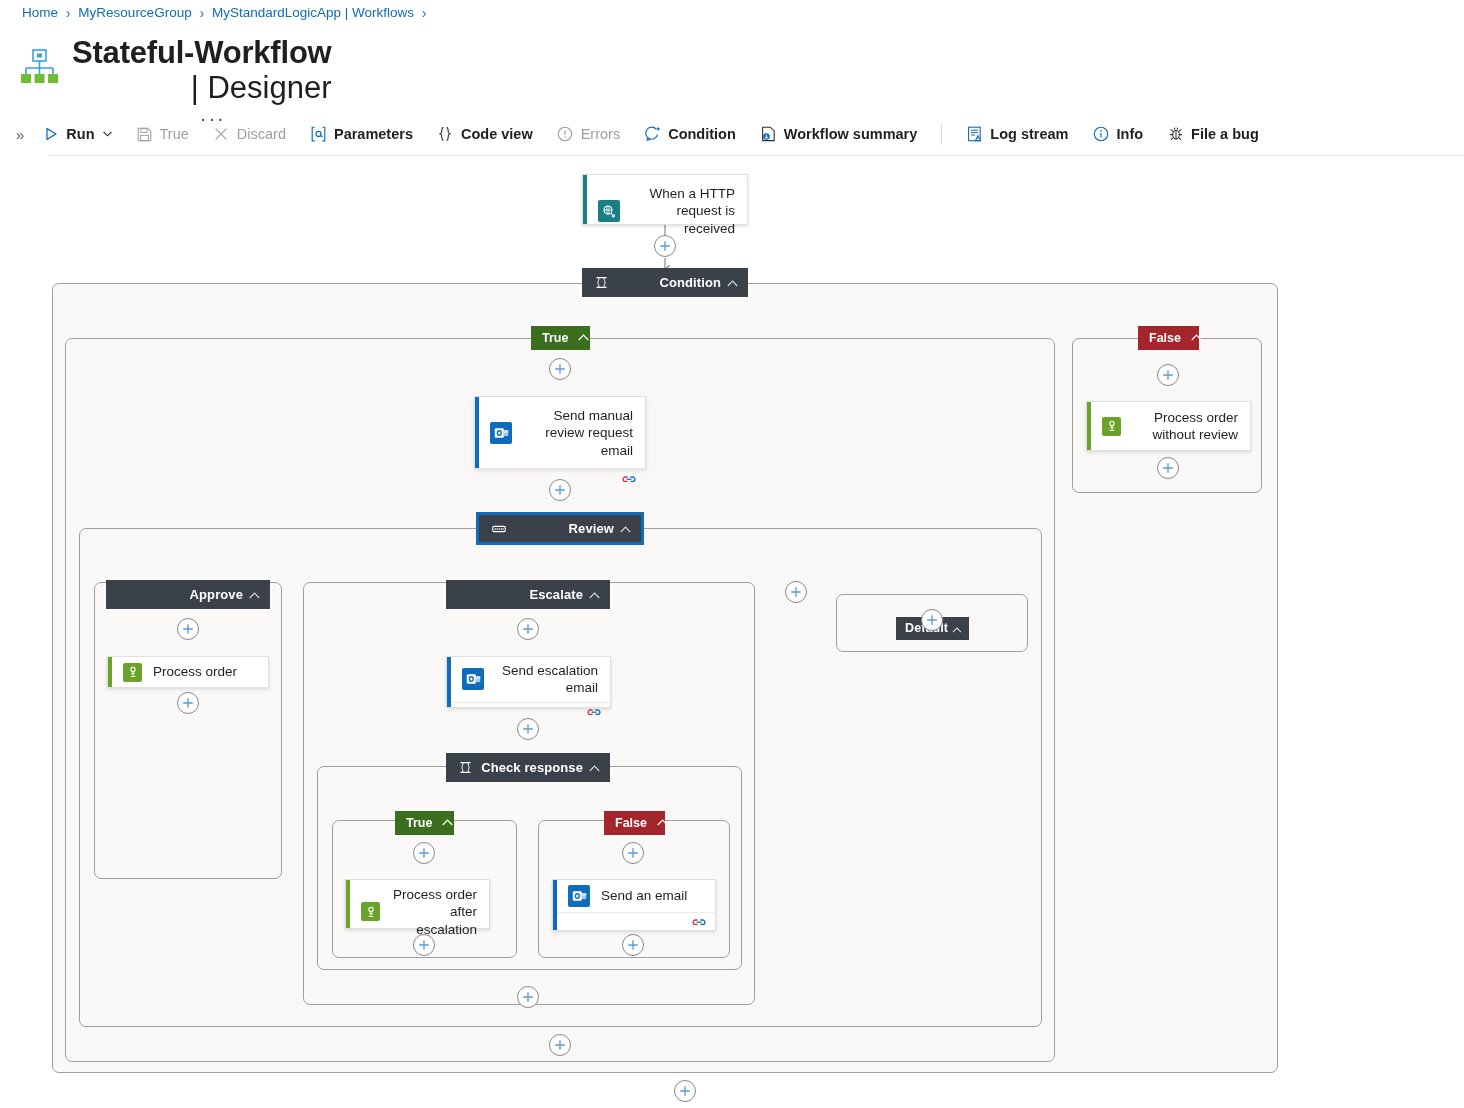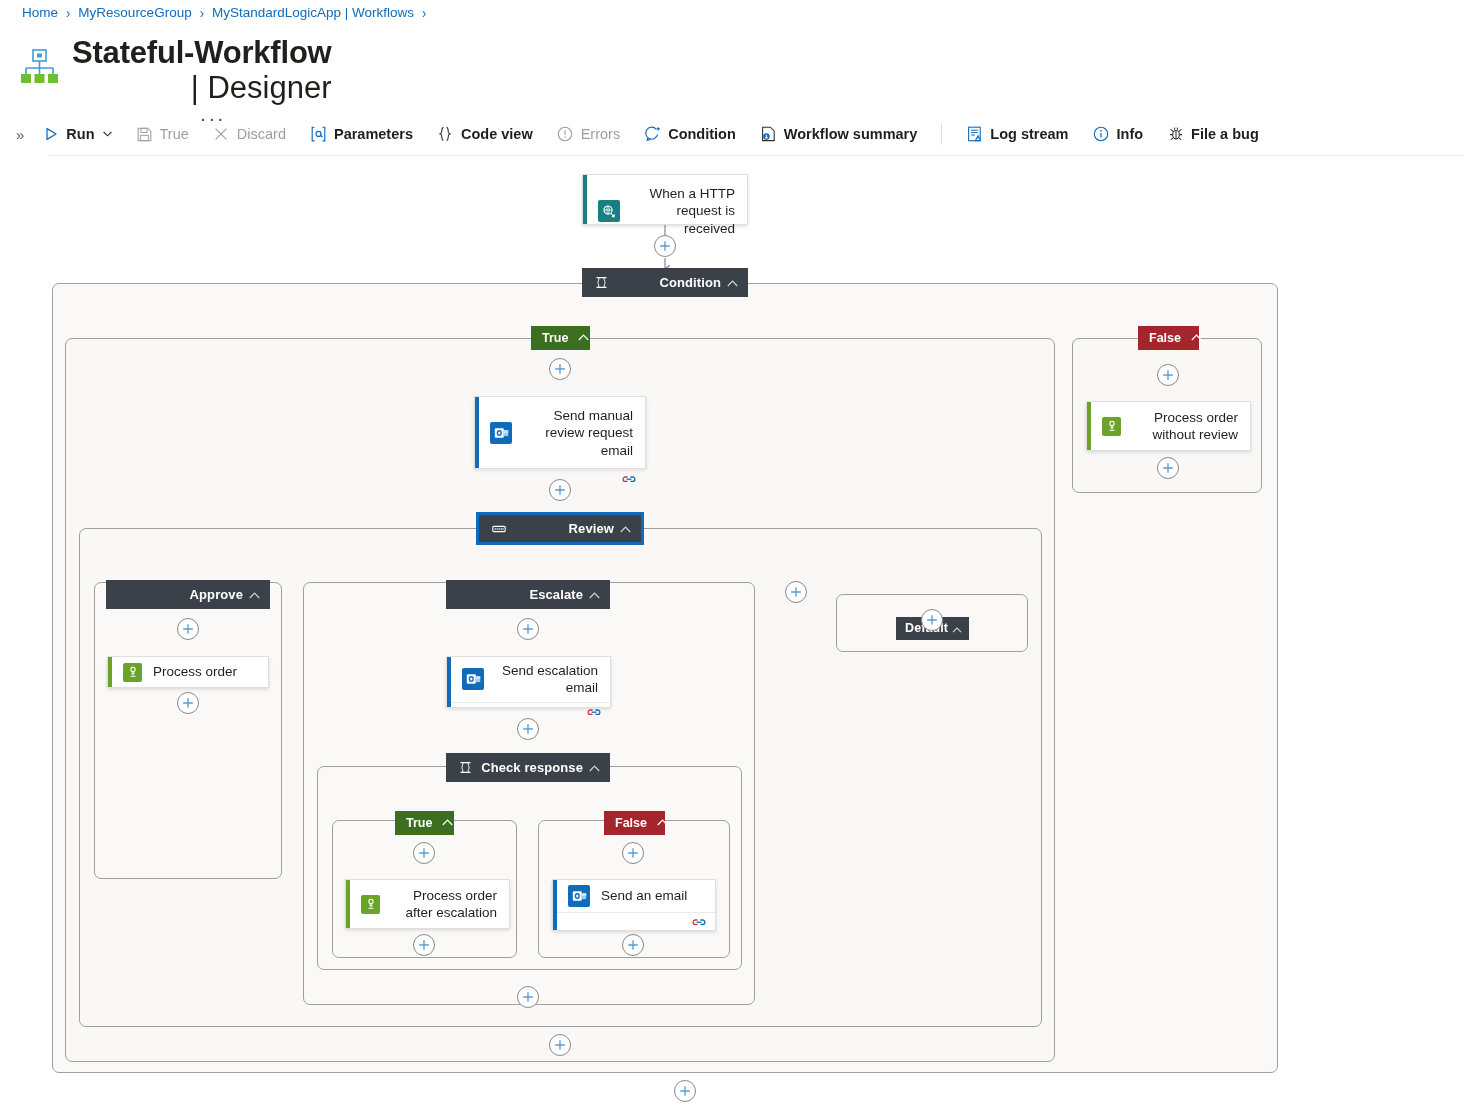--- a/index.html
+++ b/index.html
@@ -553,21 +553,21 @@
       <svg width="11" height="7" viewBox="0 0 11 7">
           <path d="M0.8 6 L5.5 1.2 L10.2 6" fill="none" stroke="#ffffff" stroke-width="1.2"></path>
         </svg>
     </span>
   </div>
   <div class="plus" style="left:413px; top:685px;">
     <svg width="12" height="12" viewBox="0 0 12 12">
         <path d="M6 1.2 V10.8 M1.2 6 H10.8" stroke="#5b9bd5" stroke-width="1.35"></path>
       </svg>
   </div>
-  <div class="card" style="left:345px; top:722px; width:165px; height:50px;">
+  <div class="card" style="left:345px; top:722px; width:145px; height:50px;">
     <div class="accent" style="background:#6ba32a"></div>
     <div class="row" style="padding-top:6px;padding-bottom:6px;">
       <span class="ico" style="background:#6ba32a;width:19px;height:19px;">
         <svg width="12" height="12" viewBox="0 0 12 12">
           <circle cx="6" cy="3.4" r="2.1" fill="none" stroke="#ffffff" stroke-width="1.1"></circle>
           <path d="M6 5.5 V9.3 M4.3 7.3 H7.7 M3.6 10.3 H8.4" stroke="#ffffff" stroke-width="1.05"></path>
         </svg>
       </span>
       <span class="cap">Process order after escalation</span>
     </div>

